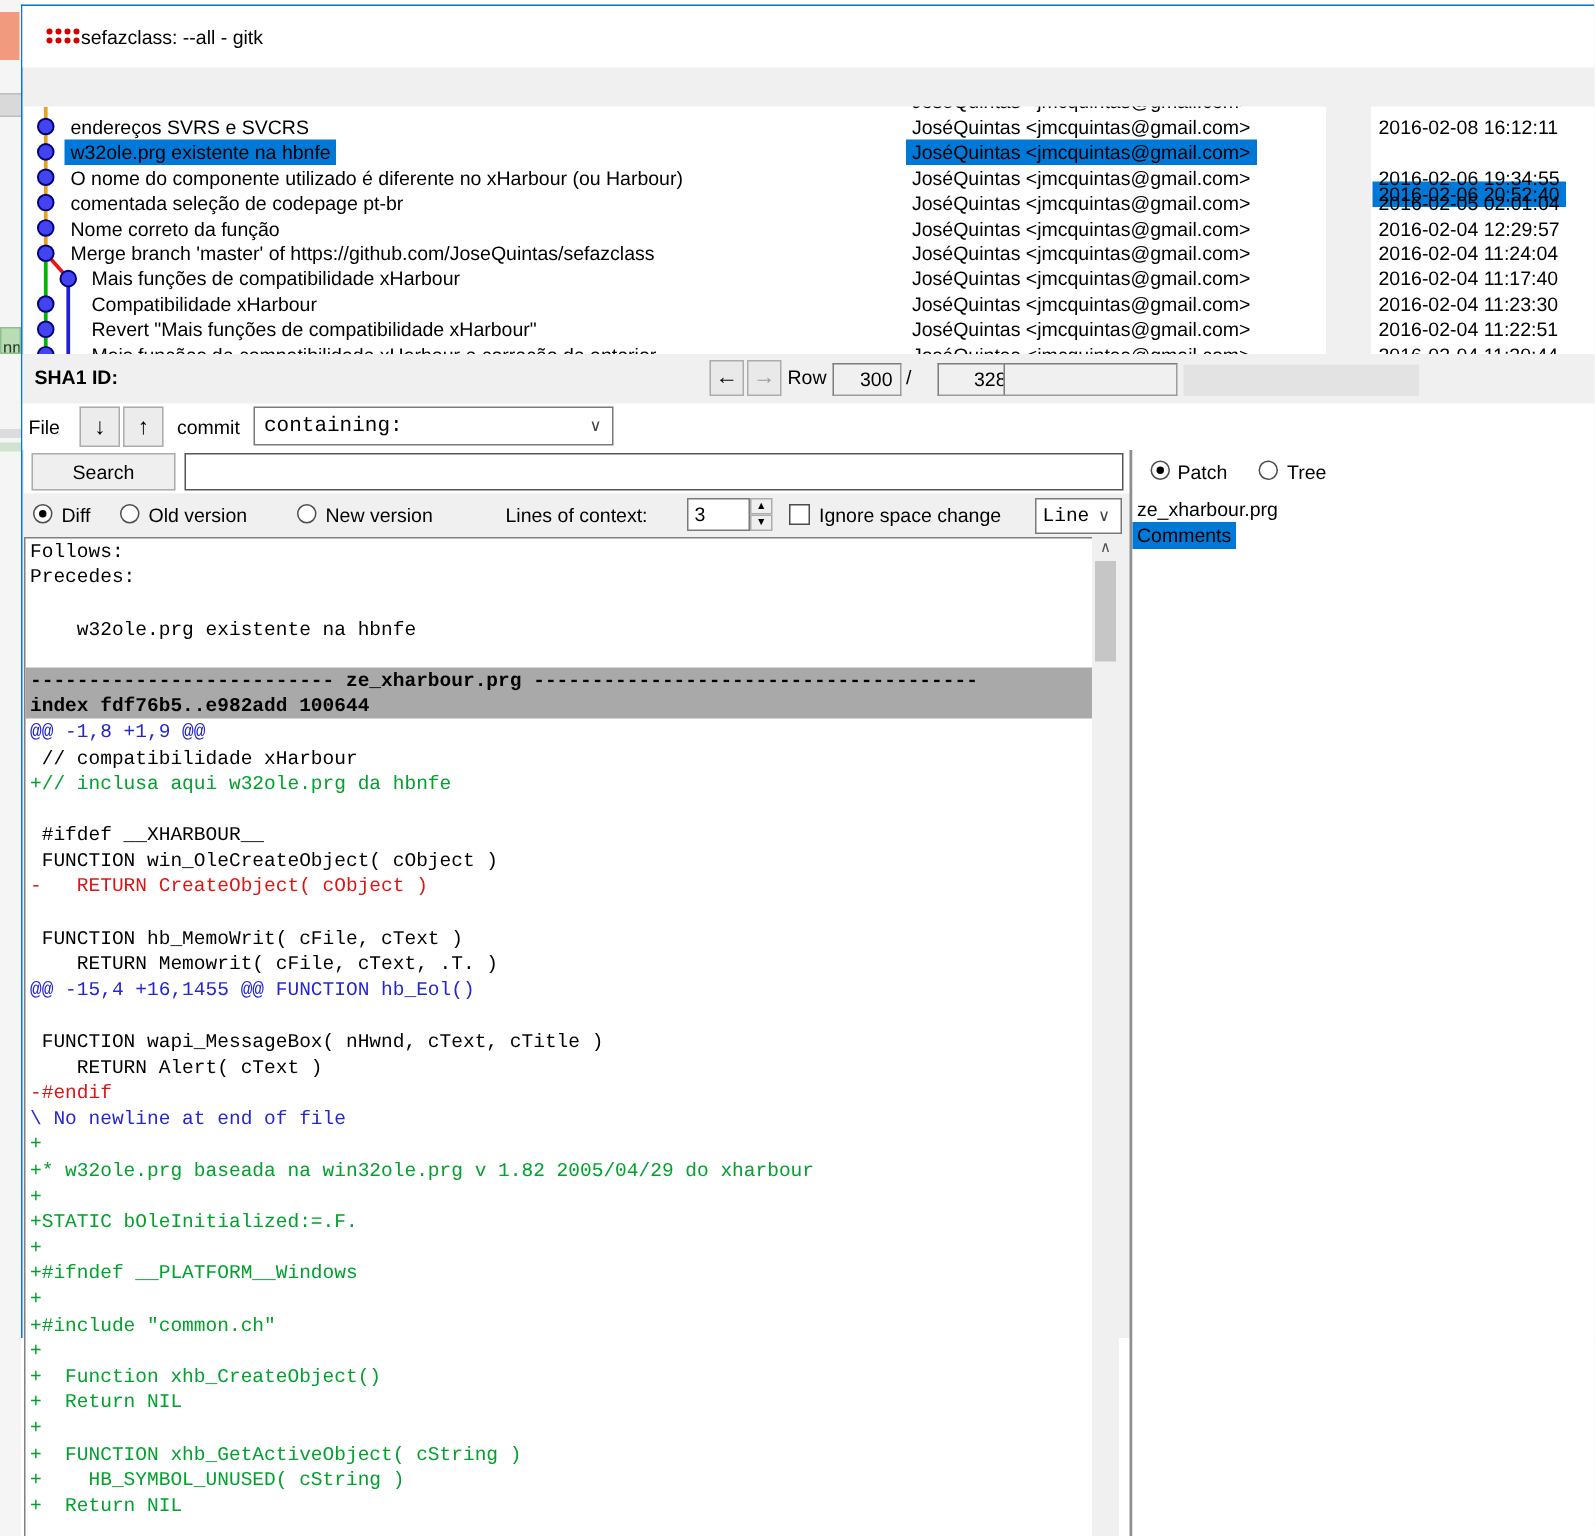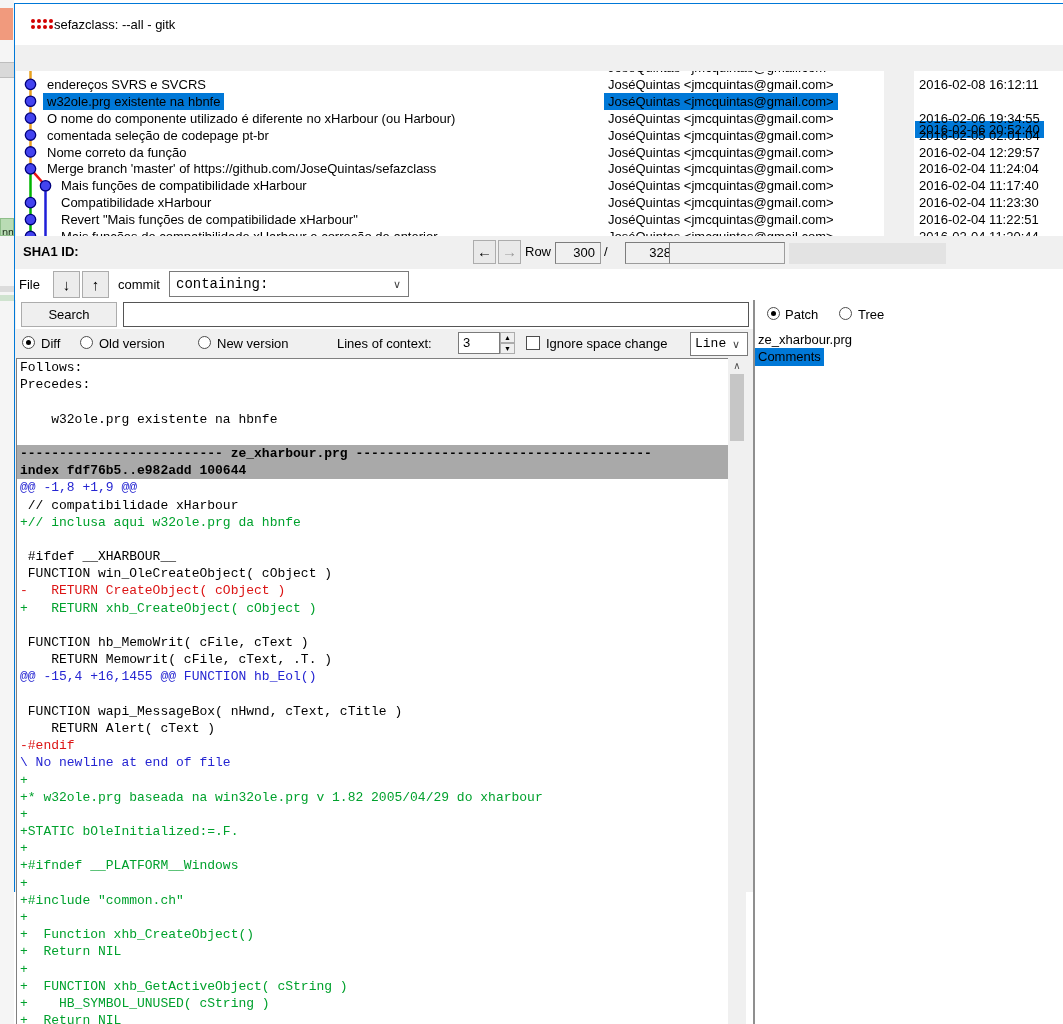--- a/index.html
+++ b/index.html
@@ -251,21 +251,20 @@
         <div class="dl"></div>
         <div class="dl fhead">-------------------------- ze_xharbour.prg --------------------------------------</div>
         <div class="dl fhead">index fdf76b5..e982add 100644</div>
         <div class="dl hunk">@@ -1,8 +1,9 @@</div>
         <div class="dl"> // compatibilidade xHarbour</div>
         <div class="dl add">+// inclusa aqui w32ole.prg da hbnfe</div>
         <div class="dl"></div>
         <div class="dl"> #ifdef __XHARBOUR__</div>
         <div class="dl"> FUNCTION win_OleCreateObject( cObject )</div>
         <div class="dl del">-   RETURN CreateObject( cObject )</div>
-        <div class="dl add">+   RETURN xhb_CreateObject( cObject )</div>
         <div class="dl"></div>
         <div class="dl"> FUNCTION hb_MemoWrit( cFile, cText )</div>
         <div class="dl">    RETURN Memowrit( cFile, cText, .T. )</div>
         <div class="dl hunk">@@ -15,4 +16,1455 @@ FUNCTION hb_Eol()</div>
         <div class="dl"></div>
         <div class="dl"> FUNCTION wapi_MessageBox( nHwnd, cText, cTitle )</div>
         <div class="dl">    RETURN Alert( cText )</div>
         <div class="dl del">-#endif</div>
         <div class="dl hunk">\ No newline at end of file</div>
         <div class="dl add">+</div>

